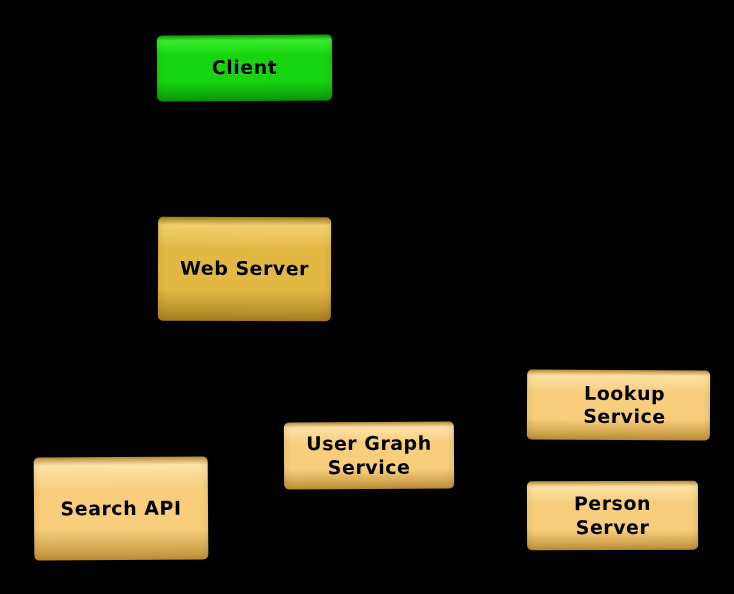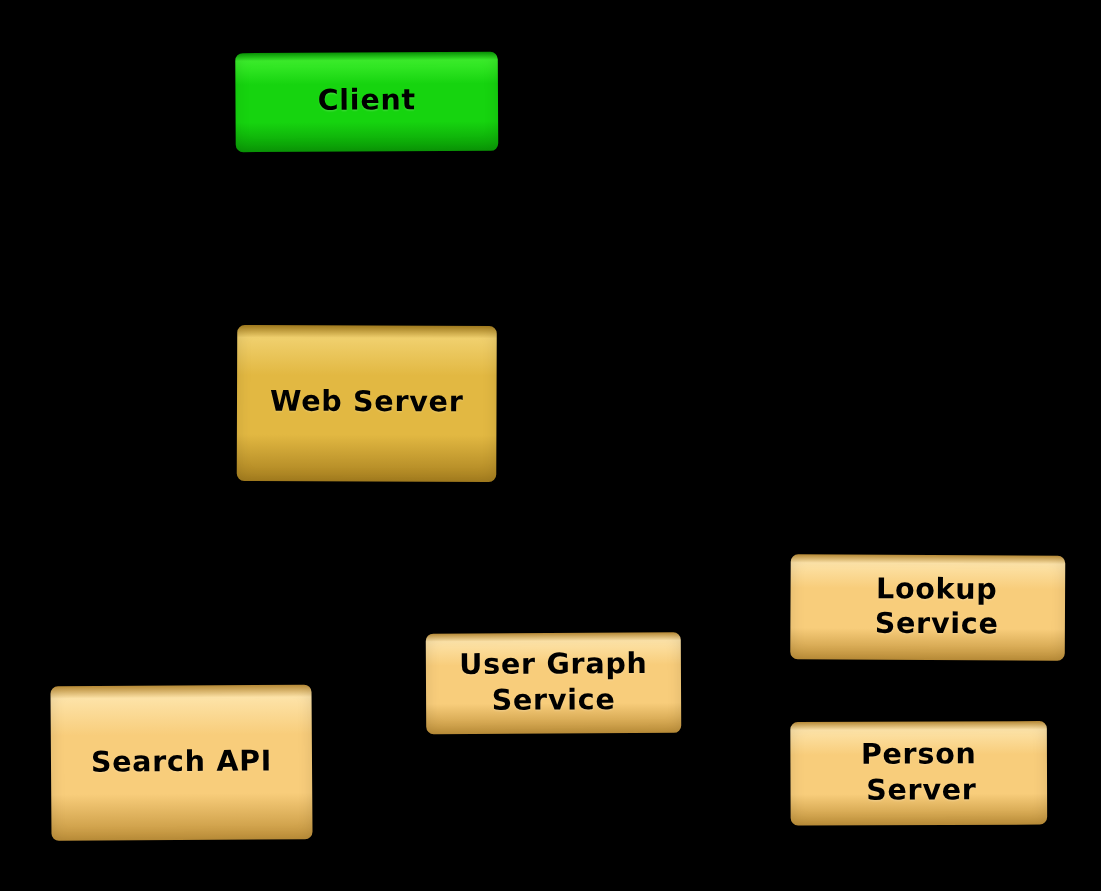--- a/index.html
+++ b/index.html
@@ -39,21 +39,21 @@
     white-space: pre-line;
     letter-spacing: 0.5px;
     text-shadow: 0 1px 1px rgba(255,255,255,0.15);
   }
   
   .node[data-node="0"] { transform: rotate(-0.3deg); }
   .node[data-node="1"] { transform: rotate(0.2deg); }
   .node[data-node="2"] { transform: rotate(-0.4deg); }
   .node[data-node="3"] { transform: rotate(-0.3deg); }
   .node[data-node="4"] { transform: rotate(0.3deg); }
-  .node[data-node="5"] { transform: rotate(-0.2deg); text-align: right; }
+  .node[data-node="5"] { transform: rotate(-0.2deg); }
 </style>
 </head>
 <body style="background: rgb(0, 0, 0);">
 
 <div class="canvas">
 
   <div class="node" data-node="1" style="left: 158px; top: 217px; width: 173px; height: 104px; --md: #e2b842; --lt: #f0d06e; --dk: #a8801f; color: rgb(0, 0, 0);">
     <span class="label">Web Server</span>
   </div>
 

